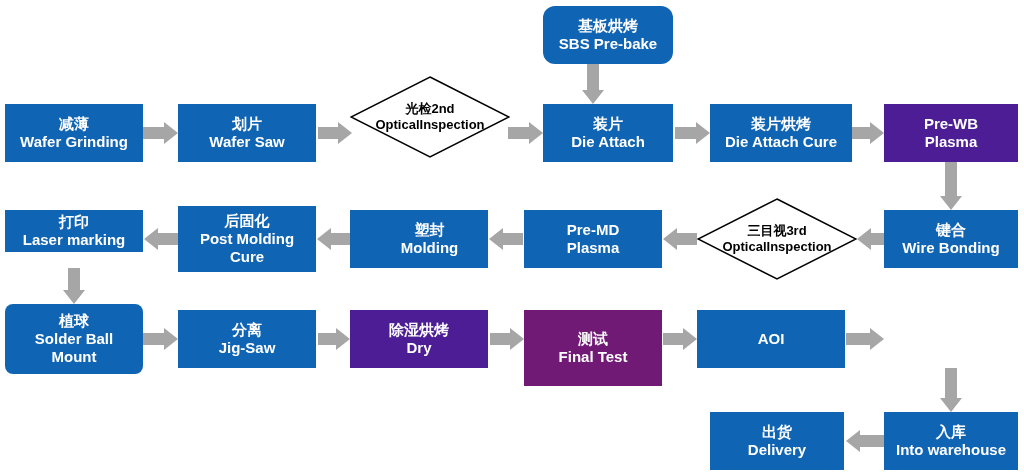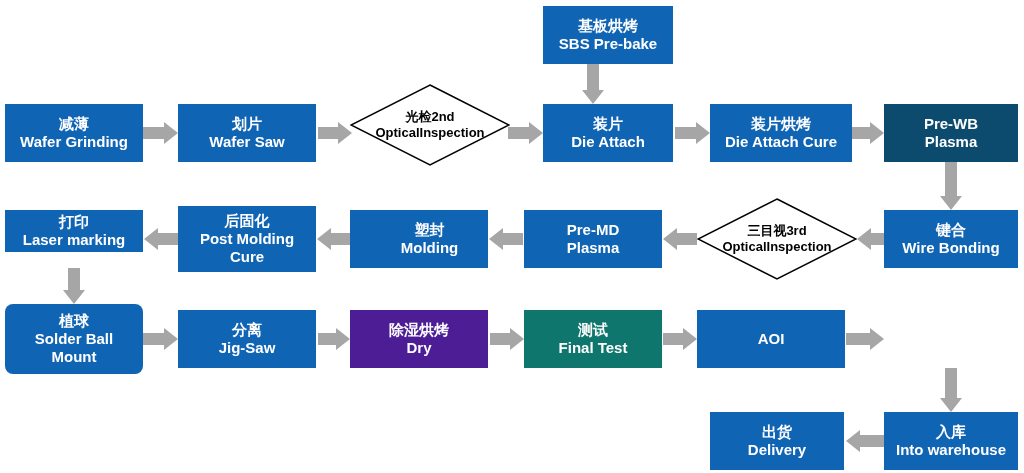--- a/index.html
+++ b/index.html
@@ -159,47 +159,47 @@
     <div class="arrow" style="left: 940px; top: 368px;">
       <svg width="22" height="44" viewBox="0 0 22 44">
         <polygon points="5,0 5,30 0,30 11,44 22,30 17,30 17,0" fill="#a6a6a6"></polygon>
       </svg>
     </div>
     <div class="arrow" style="left: 846px; top: 430px;">
       <svg width="38" height="22" viewBox="0 0 38 22">
         <polygon points="38,5 14,5 14,0 0,11 14,22 14,17 38,17" fill="#a6a6a6"></polygon>
       </svg>
     </div>
-    <div class="node" style="left: 543px; top: 6px; width: 130px; height: 58px; background: rgb(16, 100, 180); color: rgb(255, 255, 255);">
+    <div class="node" style="left: 543px; top: 6px; width: 130px; height: 58px; background: rgb(16, 100, 180); color: rgb(255, 255, 255); border-radius: 12px;">
       <span class="ln">基板烘烤</span>
       <span class="ln">SBS Pre-bake</span>
     </div>
     <div class="node" style="left: 5px; top: 104px; width: 138px; height: 58px; background: rgb(16, 100, 180); color: rgb(255, 255, 255); text-align: right;">
       <span class="ln">减薄</span>
       <span class="ln">Wafer Grinding</span>
     </div>
     <div class="node" style="left: 178px; top: 104px; width: 138px; height: 58px; background: rgb(16, 100, 180); color: rgb(255, 255, 255);">
       <span class="ln">划片</span>
       <span class="ln">Wafer Saw</span>
     </div>
-    <div class="diamond" style="left: 350px; top: 84px; width: 160px; height: 82px;">
+    <div class="diamond" style="left: 350px; top: 76px; width: 160px; height: 82px;">
       <svg class="dshape" viewBox="0 0 160 82" preserveAspectRatio="none">
         <polygon points="80,1 159,41 80,81 1,41" fill="#ffffff" stroke="#000000" stroke-width="1.5"></polygon>
       </svg>
       <div class="dtext"><span class="ln">光检</span><span class="ln">2nd Optical</span><span class="ln">Inspection</span></div>
     </div>
     <div class="node" style="left: 543px; top: 104px; width: 130px; height: 58px; background: rgb(16, 100, 180); color: rgb(255, 255, 255); text-align: center;">
       <span class="ln">装片</span>
       <span class="ln">Die Attach</span>
     </div>
     <div class="node" style="left: 710px; top: 104px; width: 142px; height: 58px; background: rgb(16, 100, 180); color: rgb(255, 255, 255);">
       <span class="ln">装片烘烤</span>
       <span class="ln">Die Attach Cure</span>
     </div>
-    <div class="node" style="left: 884px; top: 104px; width: 134px; height: 58px; background: #0c4a6e; color: rgb(255, 255, 255);">
+    <div class="node" style="left: 884px; top: 104px; width: 134px; height: 58px; background: #4c1d95; color: rgb(255, 255, 255);">
       <span class="ln">Pre-WB</span>
       <span class="ln">Plasma</span>
     </div>
     <div class="node" style="left: 884px; top: 210px; width: 134px; height: 58px; background: rgb(16, 100, 180); color: rgb(255, 255, 255);">
       <span class="ln">键合</span>
       <span class="ln">Wire Bonding</span>
     </div>
     <div class="diamond" style="left: 697px; top: 198px; width: 160px; height: 82px;">
       <svg class="dshape" viewBox="0 0 160 82" preserveAspectRatio="none">
         <polygon points="80,1 159,41 80,81 1,41" fill="#ffffff" stroke="#000000" stroke-width="1.5"></polygon>
@@ -229,21 +229,21 @@
       <span class="ln">Mount</span>
     </div>
     <div class="node" style="left: 178px; top: 310px; width: 138px; height: 58px; background: rgb(16, 100, 180); color: rgb(255, 255, 255);">
       <span class="ln">分离</span>
       <span class="ln">Jig-Saw</span>
     </div>
     <div class="node" style="left: 350px; top: 310px; width: 138px; height: 58px; background: #4c1d95; color: rgb(255, 255, 255);">
       <span class="ln">除湿烘烤</span>
       <span class="ln">Dry</span>
     </div>
-    <div class="node" style="left: 524px; top: 310px; width: 138px; height: 58px; background: #0f766e; color: rgb(255, 255, 255); text-align: center;">
+    <div class="node" style="left: 524px; top: 310px; width: 138px; height: 76px; background: #701a75; color: rgb(255, 255, 255); text-align: center;">
       <span class="ln">测试</span>
       <span class="ln">Final Test</span>
     </div>
     <div class="node" style="left: 697px; top: 310px; width: 148px; height: 58px; background: rgb(16, 100, 180); color: rgb(255, 255, 255);">
       <span class="ln">AOI</span>
     </div>
     <div class="node" style="left: 884px; top: 412px; width: 134px; height: 58px; background: rgb(16, 100, 180); color: rgb(255, 255, 255);">
       <span class="ln">入库</span>
       <span class="ln">Into warehouse</span>
     </div>

